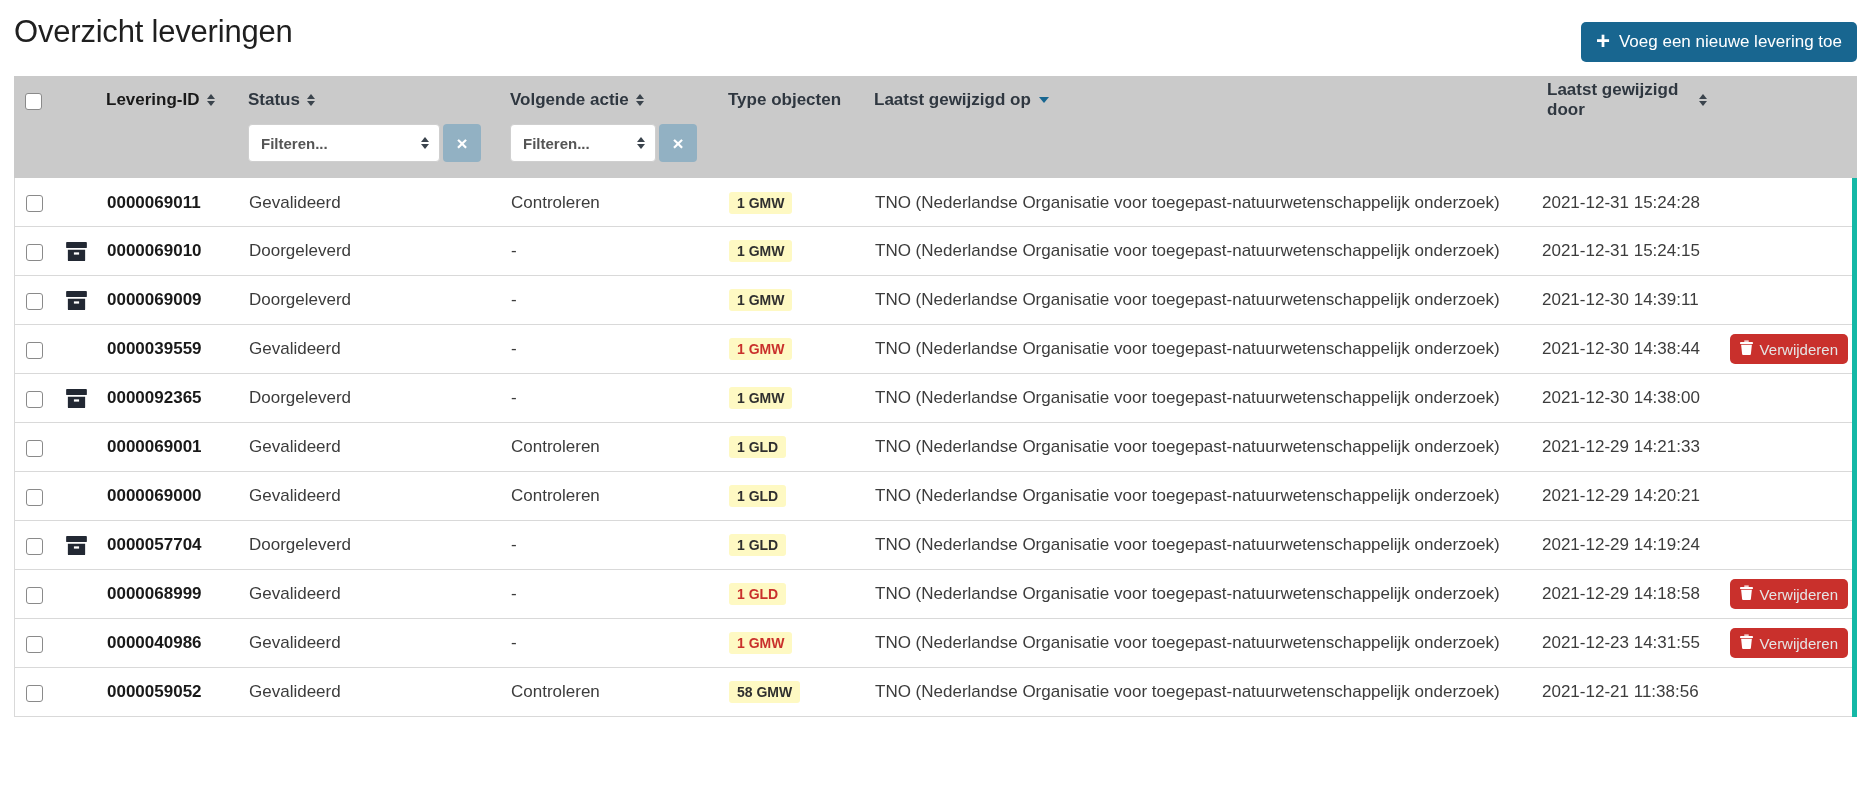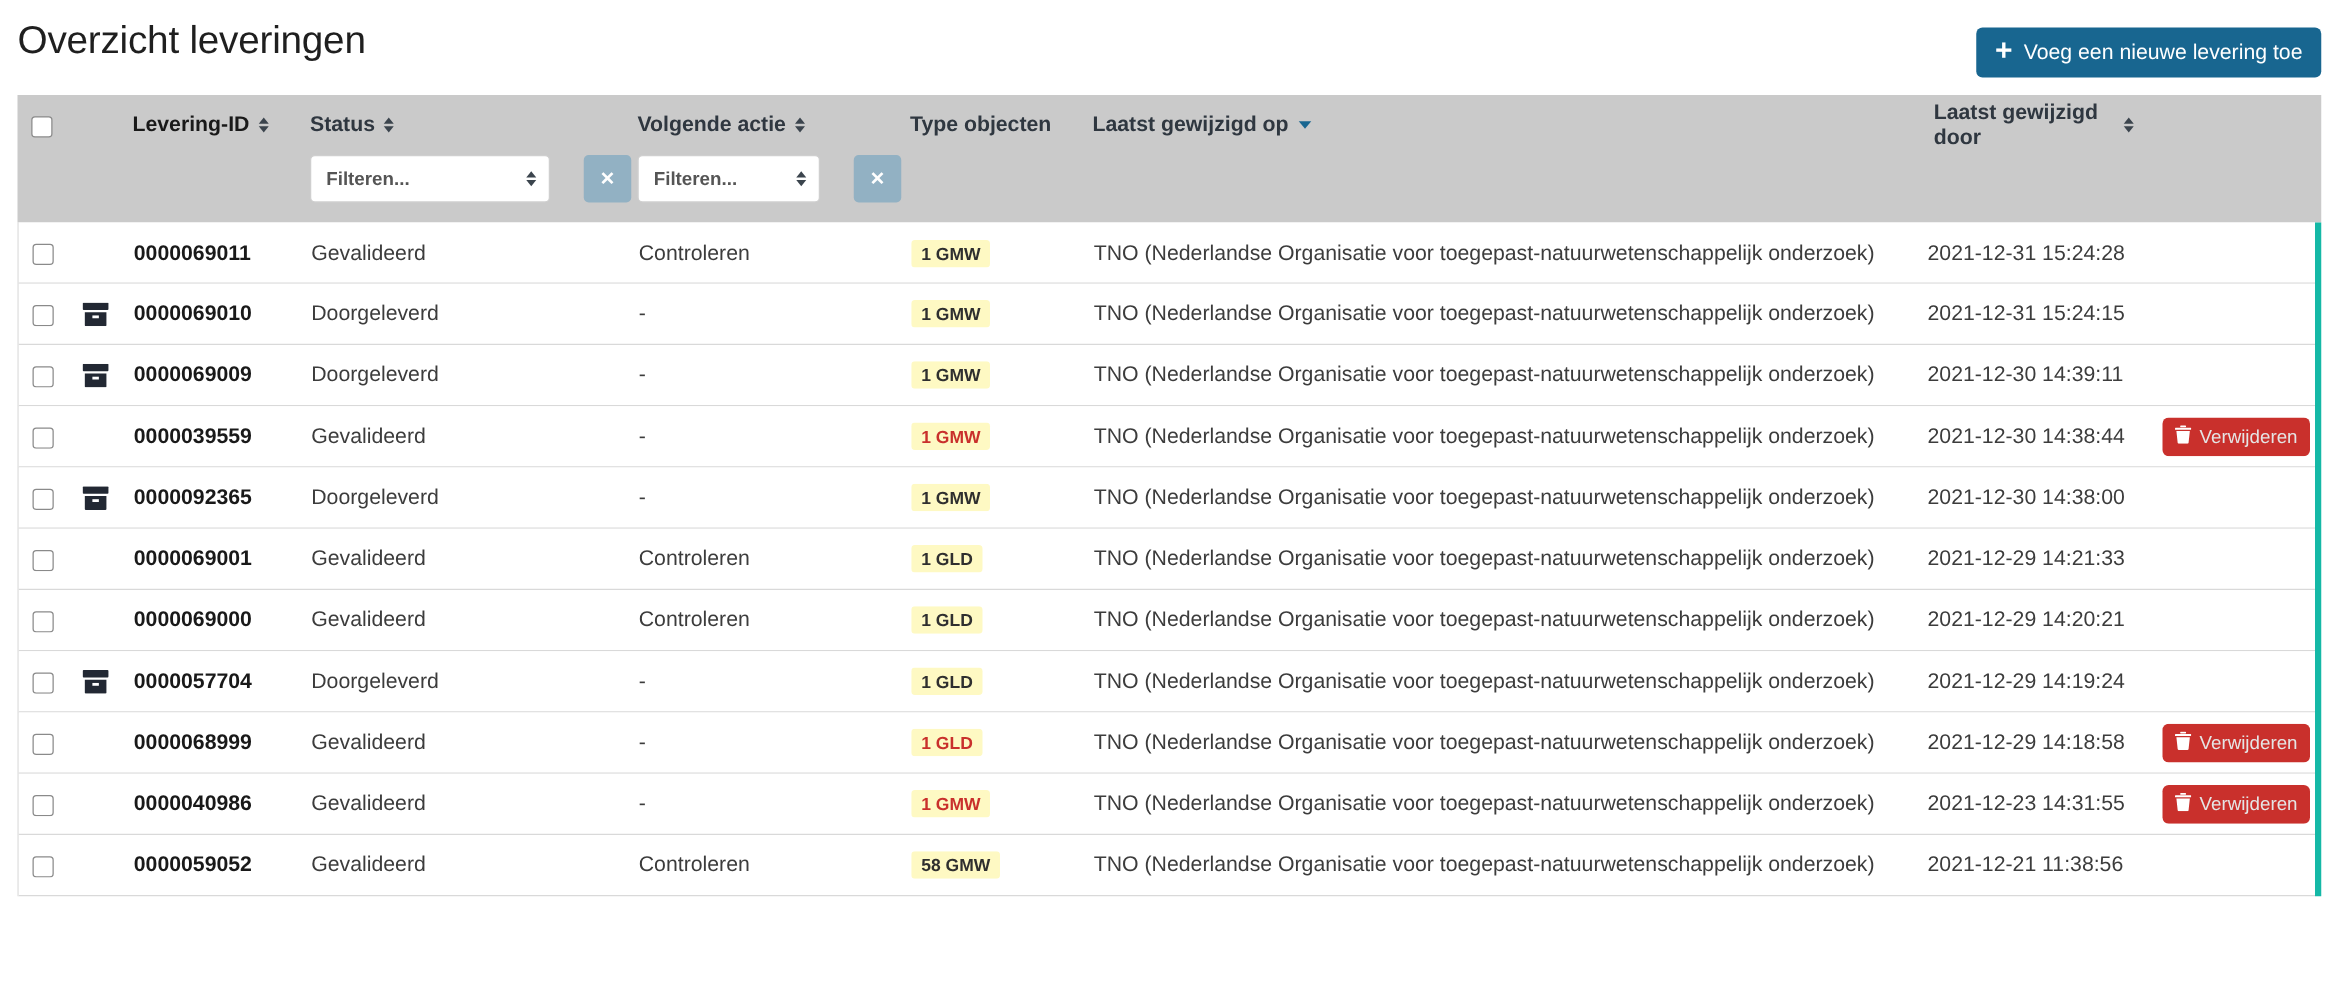--- a/index.html
+++ b/index.html
@@ -33,21 +33,21 @@
   .th { font-size:17px; font-weight:700; color:#2f3740; display:flex; flex-direction:column; align-items:flex-start; }
   .th .lab-line { display:flex; align-items:center; height:22px; }
   .c-check { display:flex; justify-content:center; align-items:flex-start; padding-top:2px; }
   .thead .c-check { padding-top:4px; }
 
   .sort { display:inline-flex; flex-direction:column; gap:2px; margin-left:7px; }
   .sort .tri-up   { width:0; height:0; border-left:4px solid transparent; border-right:4px solid transparent; border-bottom:5px solid #3b444d; }
   .sort .tri-down { width:0; height:0; border-left:4px solid transparent; border-right:4px solid transparent; border-top:5px solid #3b444d; }
   .sort-desc { width:0; height:0; border-left:5px solid transparent; border-right:5px solid transparent; border-top:6px solid #186690; margin-left:8px; }
 
-  .filter-wrap { display:flex; align-items:center; margin-top:13px;gap:24px; }
+  .filter-wrap { display:flex; align-items:center; margin-top:13px; }
   .filter-select { background:#fff; border:1px solid #cfcfcf; border-radius:4px; height:38px;
                    display:flex; align-items:center; justify-content:space-between;
                    padding:0 10px 0 12px; font-size:15px; color:#555; cursor:pointer; }
   .filter-select.w-status { width:192px; }
   .filter-select.w-actie  { width:146px; }
   .filter-clear { width:38px; height:38px; margin-left:3px; background:#92b1c3; border:none; border-radius:4px;
                   color:#fff; font-size:19px; font-weight:700; line-height:1; cursor:pointer; font-family:inherit; }
 
   .tbody { border-left:1px solid #d9d9d9; border-right:5px solid #14b8a6; }
   .row { height:49px; align-items:center; border-bottom:1px solid #d9d9d9; background:#fff; }

